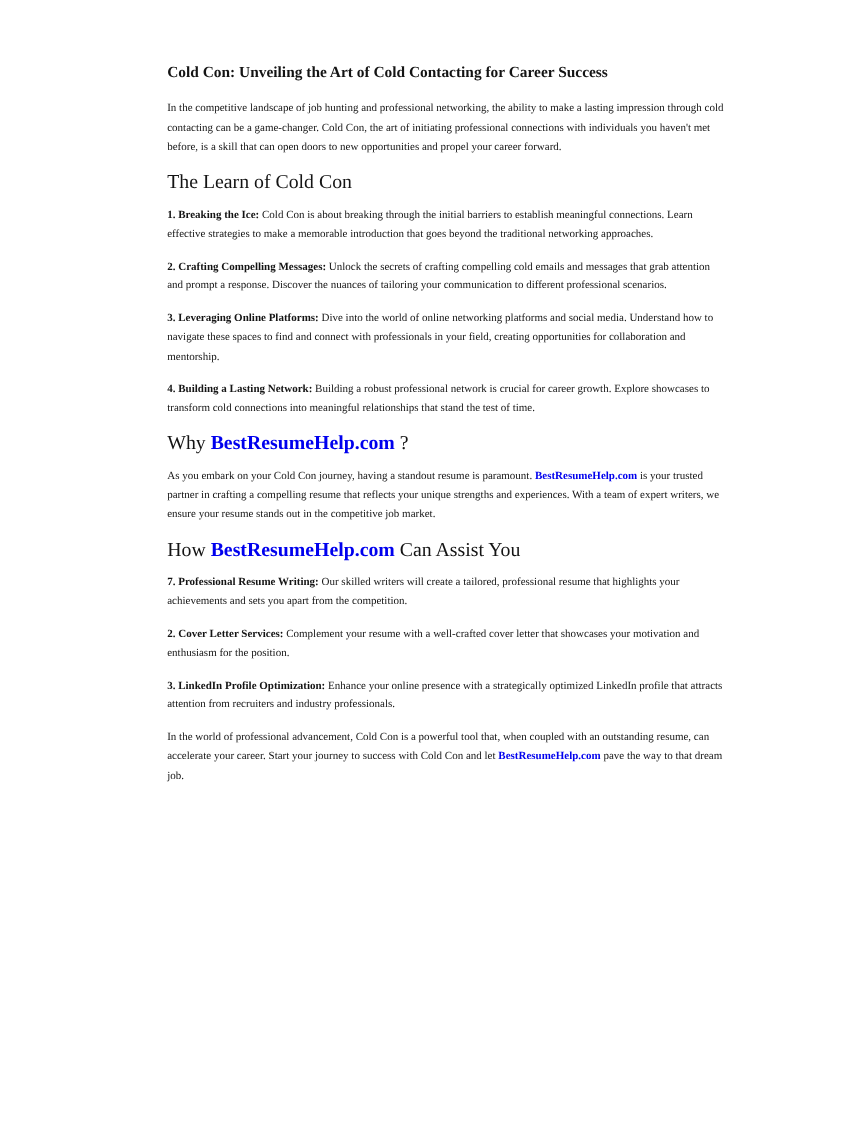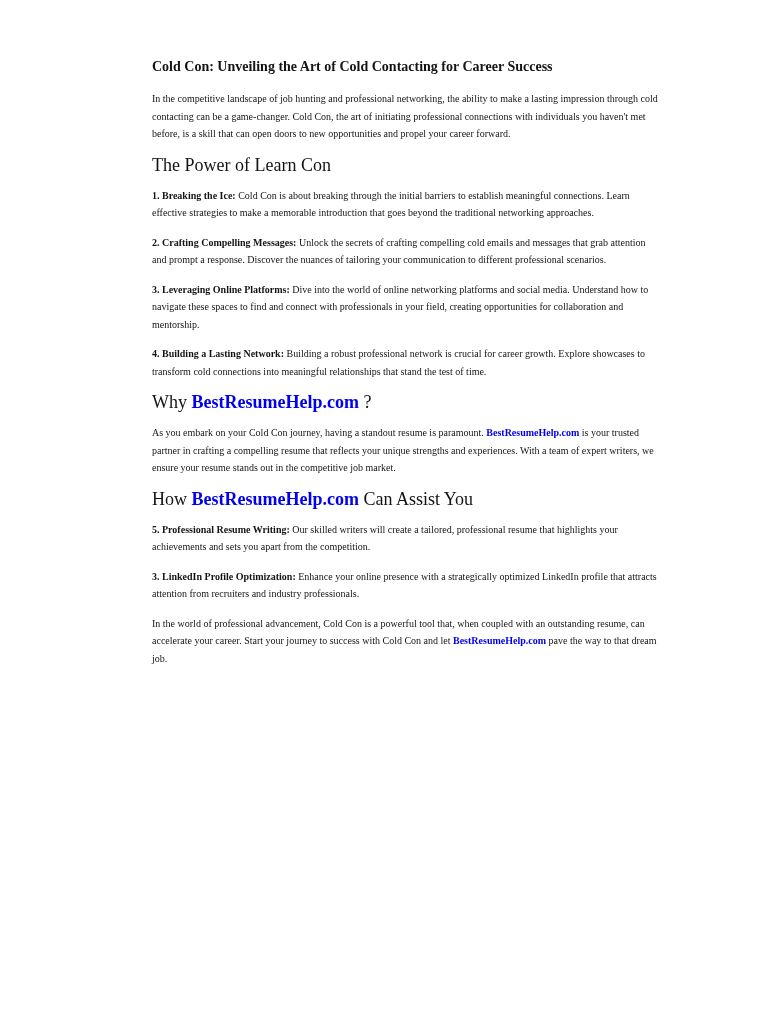--- a/index.html
+++ b/index.html
@@ -45,25 +45,26 @@
     margin-top: 20px;
   }
 </style>
 </head>
 <body>
 
 <div class="page">
   <div id="doc-body">
       <h1 class="doc-title"><span class="run-bold">Cold Con: Unveiling the Art of Cold Contacting for Career Success</span></h1>
       <p class="doc-p"><span class="run-plain">In the competitive landscape of job hunting and professional networking, the ability to make a lasting impression through cold contacting can be a game-changer. Cold Con, the art of initiating professional connections with individuals you haven't met before, is a skill that can open doors to new opportunities and propel your career forward.</span></p>
-      <h2 class="doc-h2"><span class="run-plain">The Power of Learn Con</span></h2>
+      <h2 class="doc-h2"><span class="run-plain">The Learn of Cold Con</span></h2>
       <p class="doc-p"><span class="run-bold">1. Breaking the Ice:</span><span class="run-plain"> Cold Con is about breaking through the initial barriers to establish meaningful connections. Learn effective strategies to make a memorable introduction that goes beyond the traditional networking approaches.</span></p>
       <p class="doc-p"><span class="run-bold">2. Crafting Compelling Messages:</span><span class="run-plain"> Unlock the secrets of crafting compelling cold emails and messages that grab attention and prompt a response. Discover the nuances of tailoring your communication to different professional scenarios.</span></p>
       <p class="doc-p"><span class="run-bold">3. Leveraging Online Platforms:</span><span class="run-plain"> Dive into the world of online networking platforms and social media. Understand how to navigate these spaces to find and connect with professionals in your field, creating opportunities for collaboration and mentorship.</span></p>
       <p class="doc-p"><span class="run-bold">4. Building a Lasting Network:</span><span class="run-plain"> Building a robust professional network is crucial for career growth. Explore showcases to transform cold connections into meaningful relationships that stand the test of time.</span></p>
       <h2 class="doc-h2"><span class="run-plain">Why </span><span class="run-link">BestResumeHelp.com</span><span class="run-plain"> ?</span></h2>
       <p class="doc-p"><span class="run-plain">As you embark on your Cold Con journey, having a standout resume is paramount. </span><span class="run-link">BestResumeHelp.com</span><span class="run-plain"> is your trusted partner in crafting a compelling resume that reflects your unique strengths and experiences. With a team of expert writers, we ensure your resume stands out in the competitive job market.</span></p>
       <h2 class="doc-h2"><span class="run-plain">How </span><span class="run-link">BestResumeHelp.com</span><span class="run-plain"> Can Assist You</span></h2>
-      <p class="doc-p"><span class="run-bold">5. Professional Resume Writing:</span><span class="run-plain"> Our skilled writers will create a tailored, professional resume that highlights your achievements and sets you apart from the competition.</span></p>
+      <p class="doc-p"><span class="run-bold">7. Professional Resume Writing:</span><span class="run-plain"> Our skilled writers will create a tailored, professional resume that highlights your achievements and sets you apart from the competition.</span></p>
+      <p class="doc-p"><span class="run-bold">2. Cover Letter Services:</span><span class="run-plain"> Complement your resume with a well-crafted cover letter that showcases your motivation and enthusiasm for the position.</span></p>
       <p class="doc-p"><span class="run-bold">3. LinkedIn Profile Optimization:</span><span class="run-plain"> Enhance your online presence with a strategically optimized LinkedIn profile that attracts attention from recruiters and industry professionals.</span></p>
       <p class="doc-p"><span class="run-plain">In the world of professional advancement, Cold Con is a powerful tool that, when coupled with an outstanding resume, can accelerate your career. Start your journey to success with Cold Con and let </span><span class="run-link">BestResumeHelp.com</span><span class="run-plain"> pave the way to that dream job.</span></p>
     </div>
 </div>
 
 </body></html>

